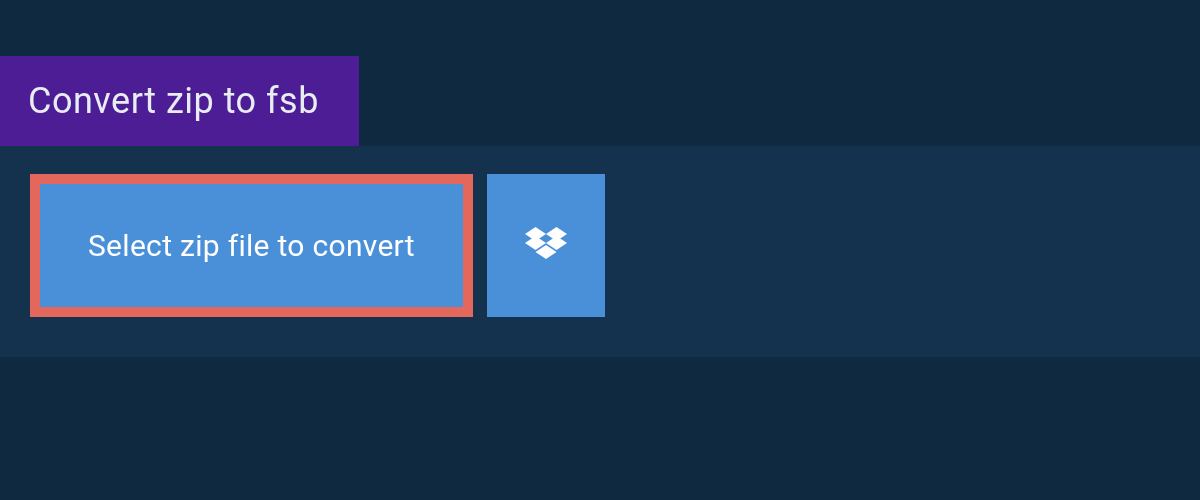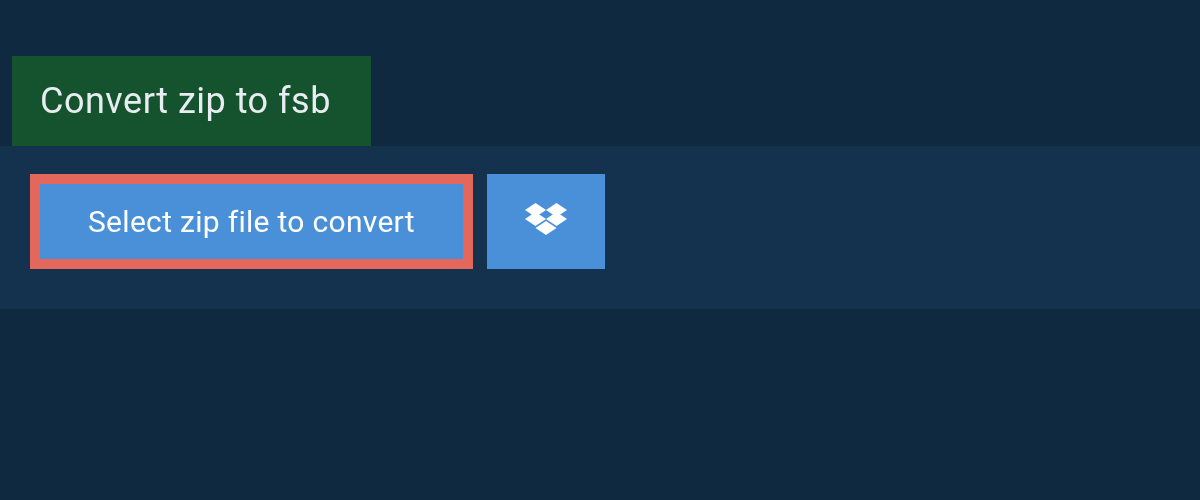--- a/index.html
+++ b/index.html
@@ -8,25 +8,25 @@
       box-sizing: border-box;
     }
     body {
       width: 1200px;
       height: 500px;
       background: #0f2940;
       font-family: -apple-system, BlinkMacSystemFont, "Segoe UI", Roboto, Helvetica, Arial, sans-serif;
       overflow: hidden;
     }
     .tab-header {
-      background: #14532d;
+      background: #4c1d95;
       display: inline-block;
       padding: 24px 40px 24px 28px;
       margin-top: 56px;
-      margin-left: 12px;
+      margin-left: 0;
     }
     .tab-title {
       color: #e8edf2;
       font-size: 36px;
       font-weight: 400;
       letter-spacing: 0.5px;
     }
     .content-panel {
       background: #14314d;
       padding: 28px 30px 40px 30px;
@@ -36,21 +36,21 @@
       display: flex;
       align-items: stretch;
       gap: 14px;
     }
     .select-button {
       background: #4a90d9;
       border: 10px solid #e4675b;
       color: #ffffff;
       font-size: 30px;
       font-weight: 400;
-      padding: 20px 48px;
+      padding: 44px 48px;
       cursor: pointer;
       text-align: center;
       display: flex;
       align-items: center;
       justify-content: center;
       letter-spacing: 0.3px;
     }
     .dropbox-button {
       background: #4a90d9;
       width: 118px;

